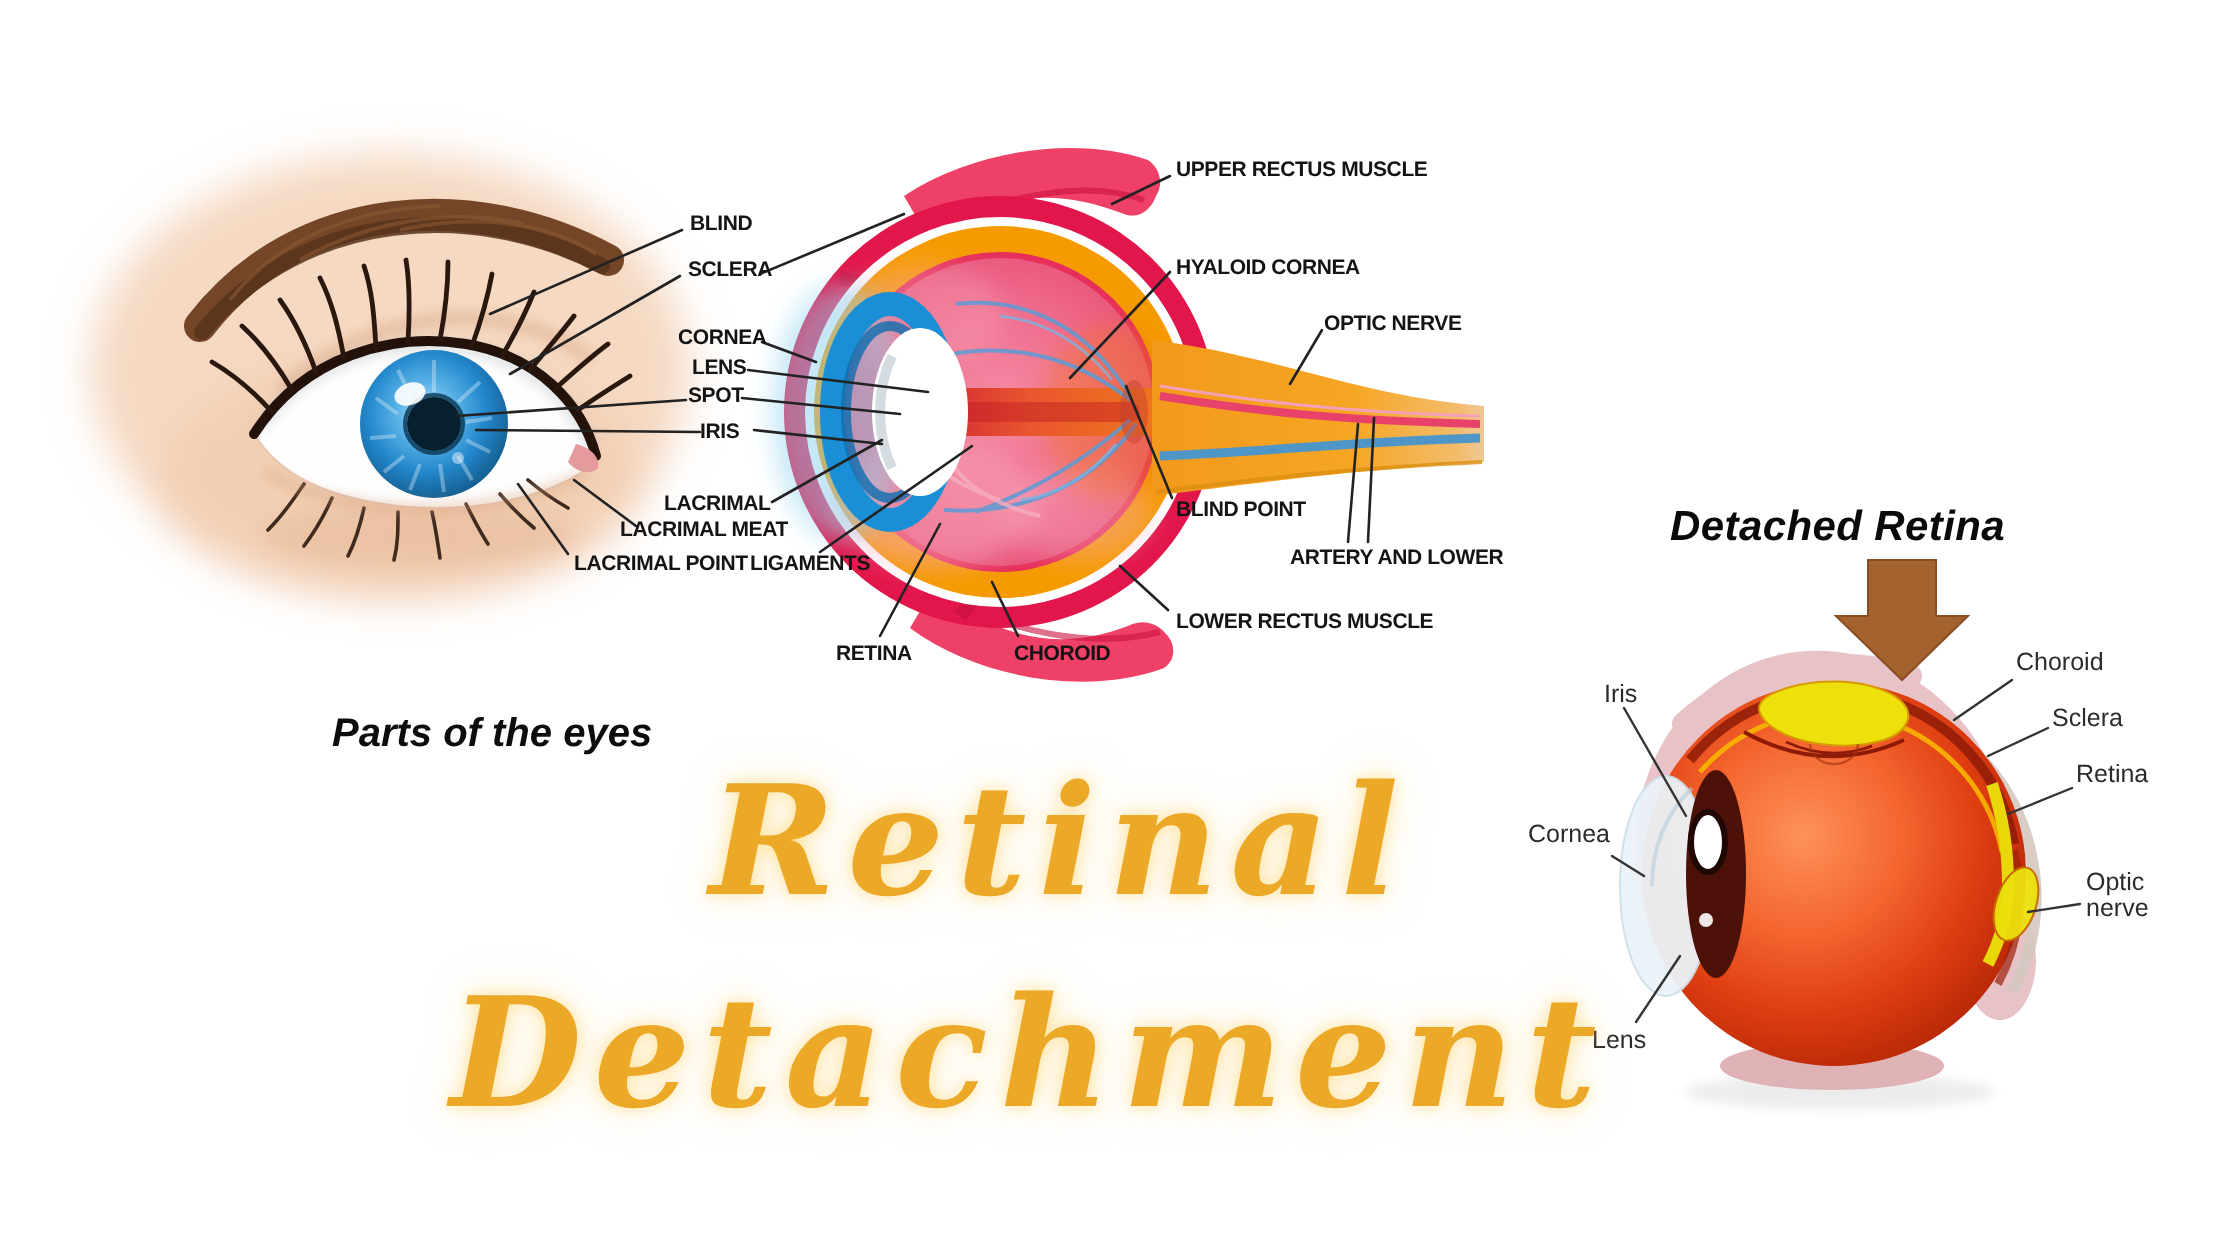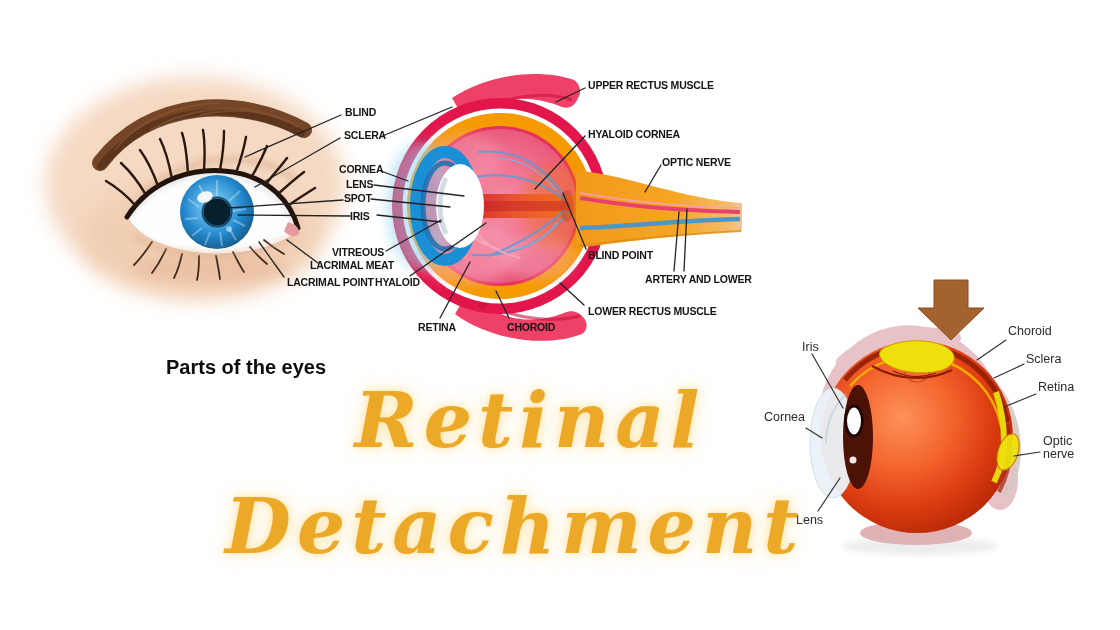--- a/index.html
+++ b/index.html
@@ -3,21 +3,21 @@
 <meta charset="utf-8">
 <style>
   html,body{margin:0;padding:0;background:#fff;}
   .stage{position:relative;width:1120px;height:630px;background:#ffffff;overflow:hidden;
          font-family:"Liberation Sans",sans-serif;}
   .stage svg{position:absolute;left:0;top:0;}
   .lbl{position:absolute;font-size:10.5px;font-weight:600;letter-spacing:-0.2px;
        color:#141414;white-space:nowrap;line-height:12px;text-align:right;}
   .lbl2{position:absolute;font-size:12.5px;font-weight:400;color:#2b2b2b;
         white-space:nowrap;line-height:13px;}
-  .caption{position:absolute;font-size:20px;font-weight:700;color:#0d0d0d;
+  .caption{position:absolute;font-size:20px;font-weight:700;font-style:italic;color:#0d0d0d;
            white-space:nowrap;}
   .dr-title{position:absolute;font-size:21px;font-weight:700;font-style:italic;color:#0a0a0a;
             white-space:nowrap;letter-spacing:.2px;}
   .scriptline{position:absolute;font-family:"DejaVu Serif",serif;font-style:italic;font-weight:700;
               color:#ECA827;text-align:center;
               text-shadow:0 0 8px rgba(255,205,90,.55),0 0 22px rgba(255,215,120,.35);}
   .line1{left:310px;top:376px;width:440px;font-size:76px;letter-spacing:6px;}
   .line2{left:225px;top:482px;width:570px;font-size:76px;letter-spacing:6px;}
   .watermark{position:absolute;left:548px;top:336px;width:220px;font-family:"DejaVu Serif",serif;
              font-style:italic;font-size:23px;color:#8a8f98;opacity:.16;white-space:nowrap;}
@@ -202,38 +202,39 @@
   <line x1="1040" y1="452" x2="1014" y2="456"></line>
 </g>
 </svg>
 
 <div class="lbl" style="left:345px;top:106px">BLIND</div>
 <div class="lbl" style="left:344px;top:129px">SCLERA</div>
 <div class="lbl" style="left:339px;top:163px">CORNEA</div>
 <div class="lbl" style="left:346px;top:178px">LENS</div>
 <div class="lbl" style="left:344px;top:192px">SPOT</div>
 <div class="lbl" style="left:350px;top:210px">IRIS</div>
-<div class="lbl" style="left:332px;top:246px">VITREOUS</div>
+<div class="lbl" style="left:332px;top:246px">LACRIMAL</div>
 <div class="lbl" style="left:310px;top:259px">LACRIMAL MEAT</div>
 <div class="lbl" style="left:287px;top:276px">LACRIMAL POINT</div>
-<div class="lbl" style="left:375px;top:276px">HYALOID</div>
+<div class="lbl" style="left:375px;top:276px">LIGAMENTS</div>
 <div class="lbl" style="left:418px;top:321px">RETINA</div>
 <div class="lbl" style="left:507px;top:321px">CHOROID</div>
 <div class="lbl" style="left:588px;top:79px">UPPER RECTUS MUSCLE</div>
 <div class="lbl" style="left:588px;top:128px">HYALOID CORNEA</div>
 <div class="lbl" style="left:662px;top:156px">OPTIC NERVE</div>
 <div class="lbl" style="left:588px;top:249px">BLIND POINT</div>
 <div class="lbl" style="left:645px;top:273px">ARTERY AND LOWER</div>
 <div class="lbl" style="left:588px;top:305px">LOWER RECTUS MUSCLE</div>
 
 <div class="lbl2" style="left:802px;top:341px">Iris</div>
 <div class="lbl2" style="left:764px;top:411px">Cornea</div>
 <div class="lbl2" style="left:796px;top:514px">Lens</div>
 <div class="lbl2" style="left:1008px;top:325px">Choroid</div>
 <div class="lbl2" style="left:1026px;top:353px">Sclera</div>
 <div class="lbl2" style="left:1038px;top:381px">Retina</div>
 <div class="lbl2 optic-wrap" style="left:1043px;top:435px">Optic nerve</div>
 
 <div class="caption" style="left:166px;top:356px">Parts of the eyes</div>
+<div class="dr-title" style="left:835px;top:252px">Detached Retina</div>
 <div class="scriptline line2">Detachment</div>
 <div class="scriptline line1">Retinal</div>
 
 </div>
 
 </body></html>

